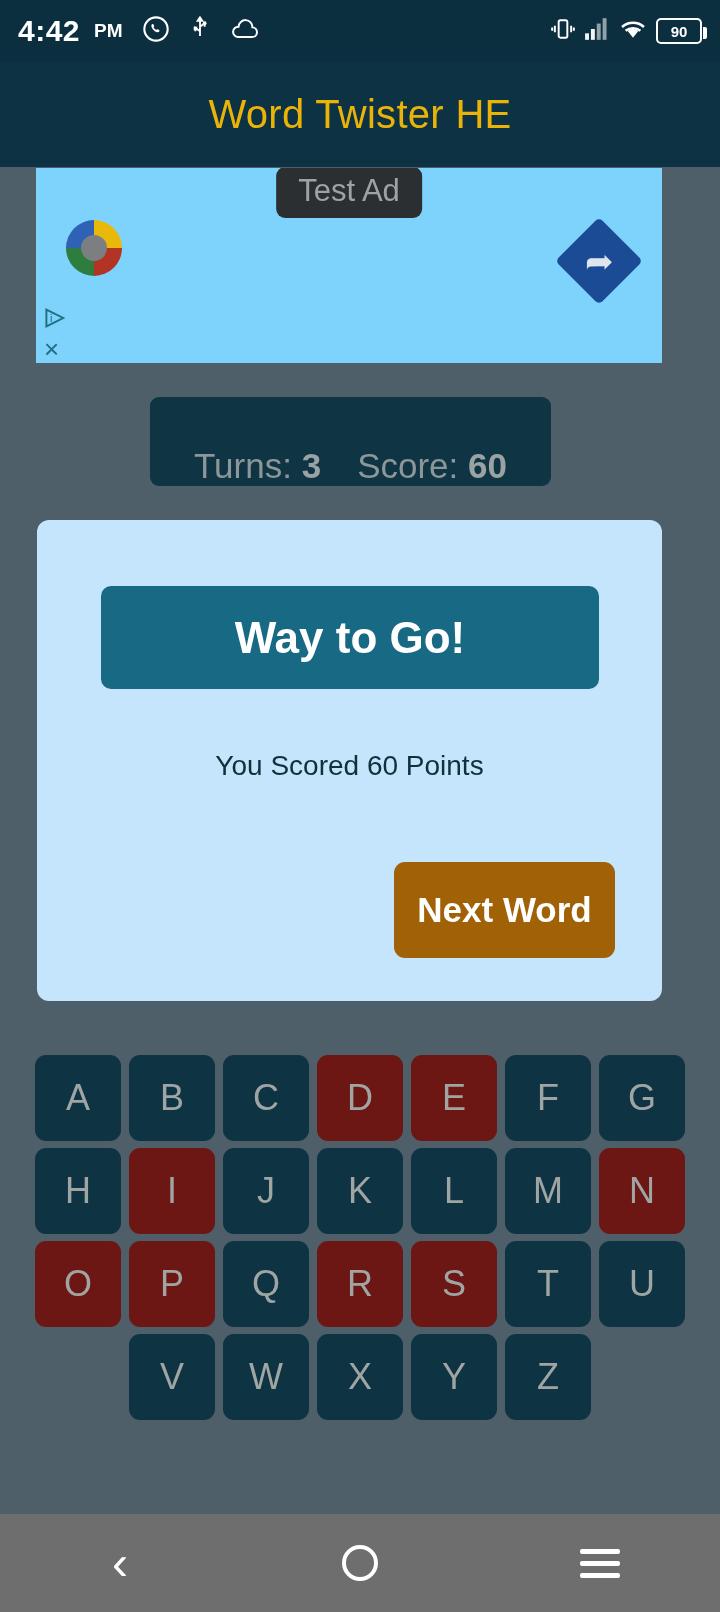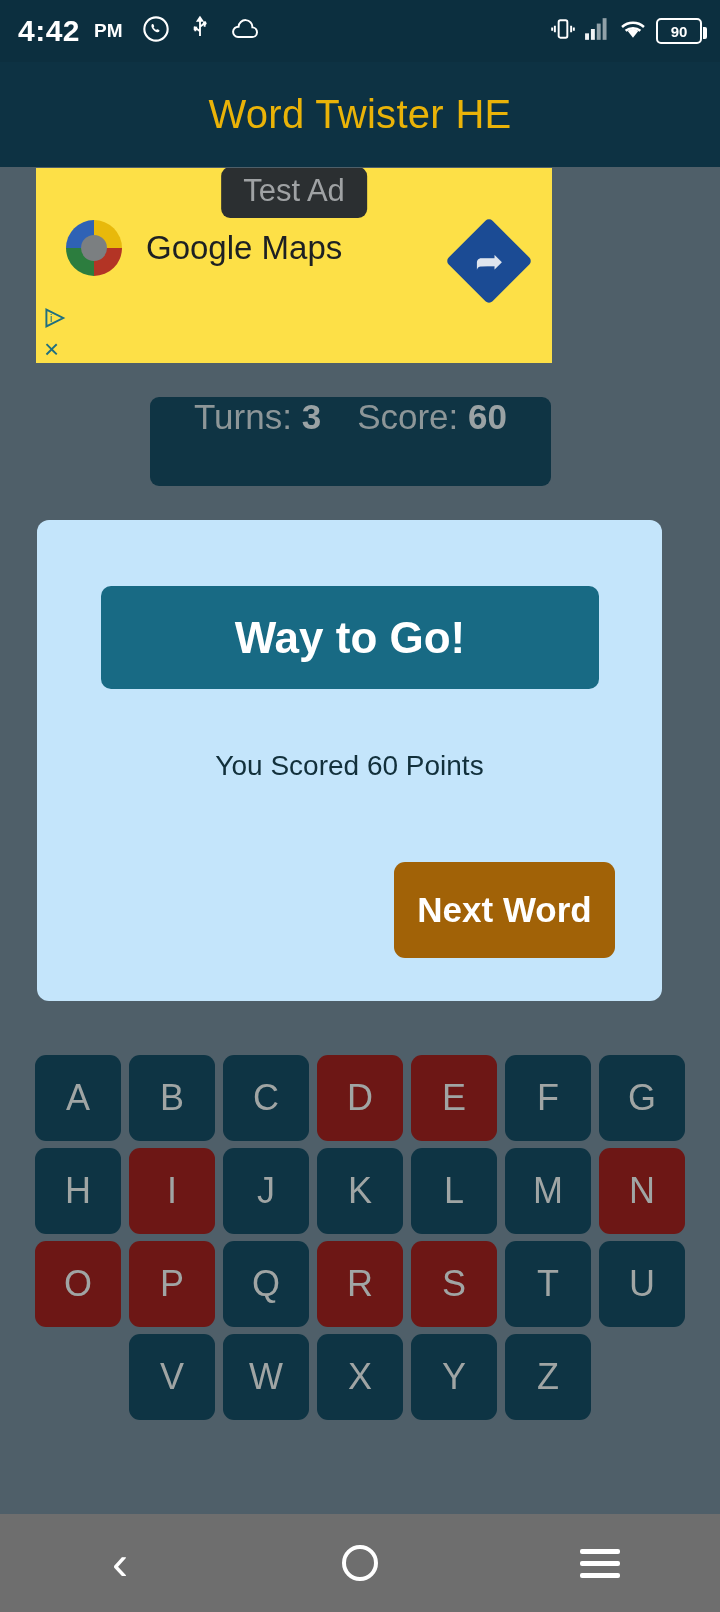--- a/index.html
+++ b/index.html
@@ -34,22 +34,22 @@
 
   
   .appbar{
     position:absolute; left:0; top:62px; width:720px; height:105px;
     background:#0d3243; display:flex; align-items:center; justify-content:center;
   }
   .appbar-title{ font-size:40px; color:#eab308; letter-spacing:.3px; }
 
   
   .ad{
-    position:absolute; left:36px; top:168px; width:516px; height:195px;
-    background:#fde047; overflow:hidden;
+    position:absolute; left:36px; top:168px; width:626px; height:195px;
+    background:#7dd3fc; overflow:hidden;
   }
   .ad-badge{
     position:absolute; left:50%; transform:translateX(-50%); top:-1px;
     background:#2b2f31; color:#9fa2a4; font-size:31px;
     padding:6px 22px 9px; border-radius:9px;
   }
   .ad-body{ position:absolute; left:30px; top:52px; display:flex; align-items:center; gap:24px; }
   .g-ring{
     width:56px; height:56px; border-radius:50%;
     background:
@@ -75,21 +75,21 @@
   }
   .ad-close{
     position:absolute; left:8px; top:168px; color:#1f6f80;
     font-size:26px; line-height:1;
   }
 
   
   .scorepanel{
     position:absolute; left:150px; top:397px; width:401px; height:89px;
     background:#0f3444; border-radius:9px;
-    display:flex; align-items:flex-start; justify-content:center; gap:36px;
+    display:flex; align-items:flex-end; justify-content:center; gap:36px;
   }
   .score-item{ font-size:35px; color:#8d9698; }
   .score-item b{ color:#9aa2a4; font-weight:700; }
 
   
   .dialog{
     position:absolute; left:37px; top:520px; width:625px; height:481px;
     background:#c4e5fb; border-radius:12px;
   }
   .dialog-header{
@@ -189,21 +189,20 @@
 
   <div class="appbar">
     <div class="appbar-title">Word Twister HE</div>
   </div>
 
   <div class="ad">
     <div class="ad-badge">Test Ad</div>
     <div class="ad-body">
       <span class="g-ring"></span>
       <span class="ad-text">
-        <span class="ad-title">Google Maps</span>
       </span>
     </div>
     <div class="ad-nav-icon">
       <span>➦</span>
     </div>
     <div class="ad-choices">
       <svg width="24" height="24" viewBox="0 0 20 20">
           <path d="M2 3l14 7-14 7z" fill="none" stroke="#1f6f80" stroke-width="1.6"></path>
           <text x="5" y="13" font-size="9" fill="#1f6f80" font-family="Liberation Sans, sans-serif">i</text>
         </svg>

